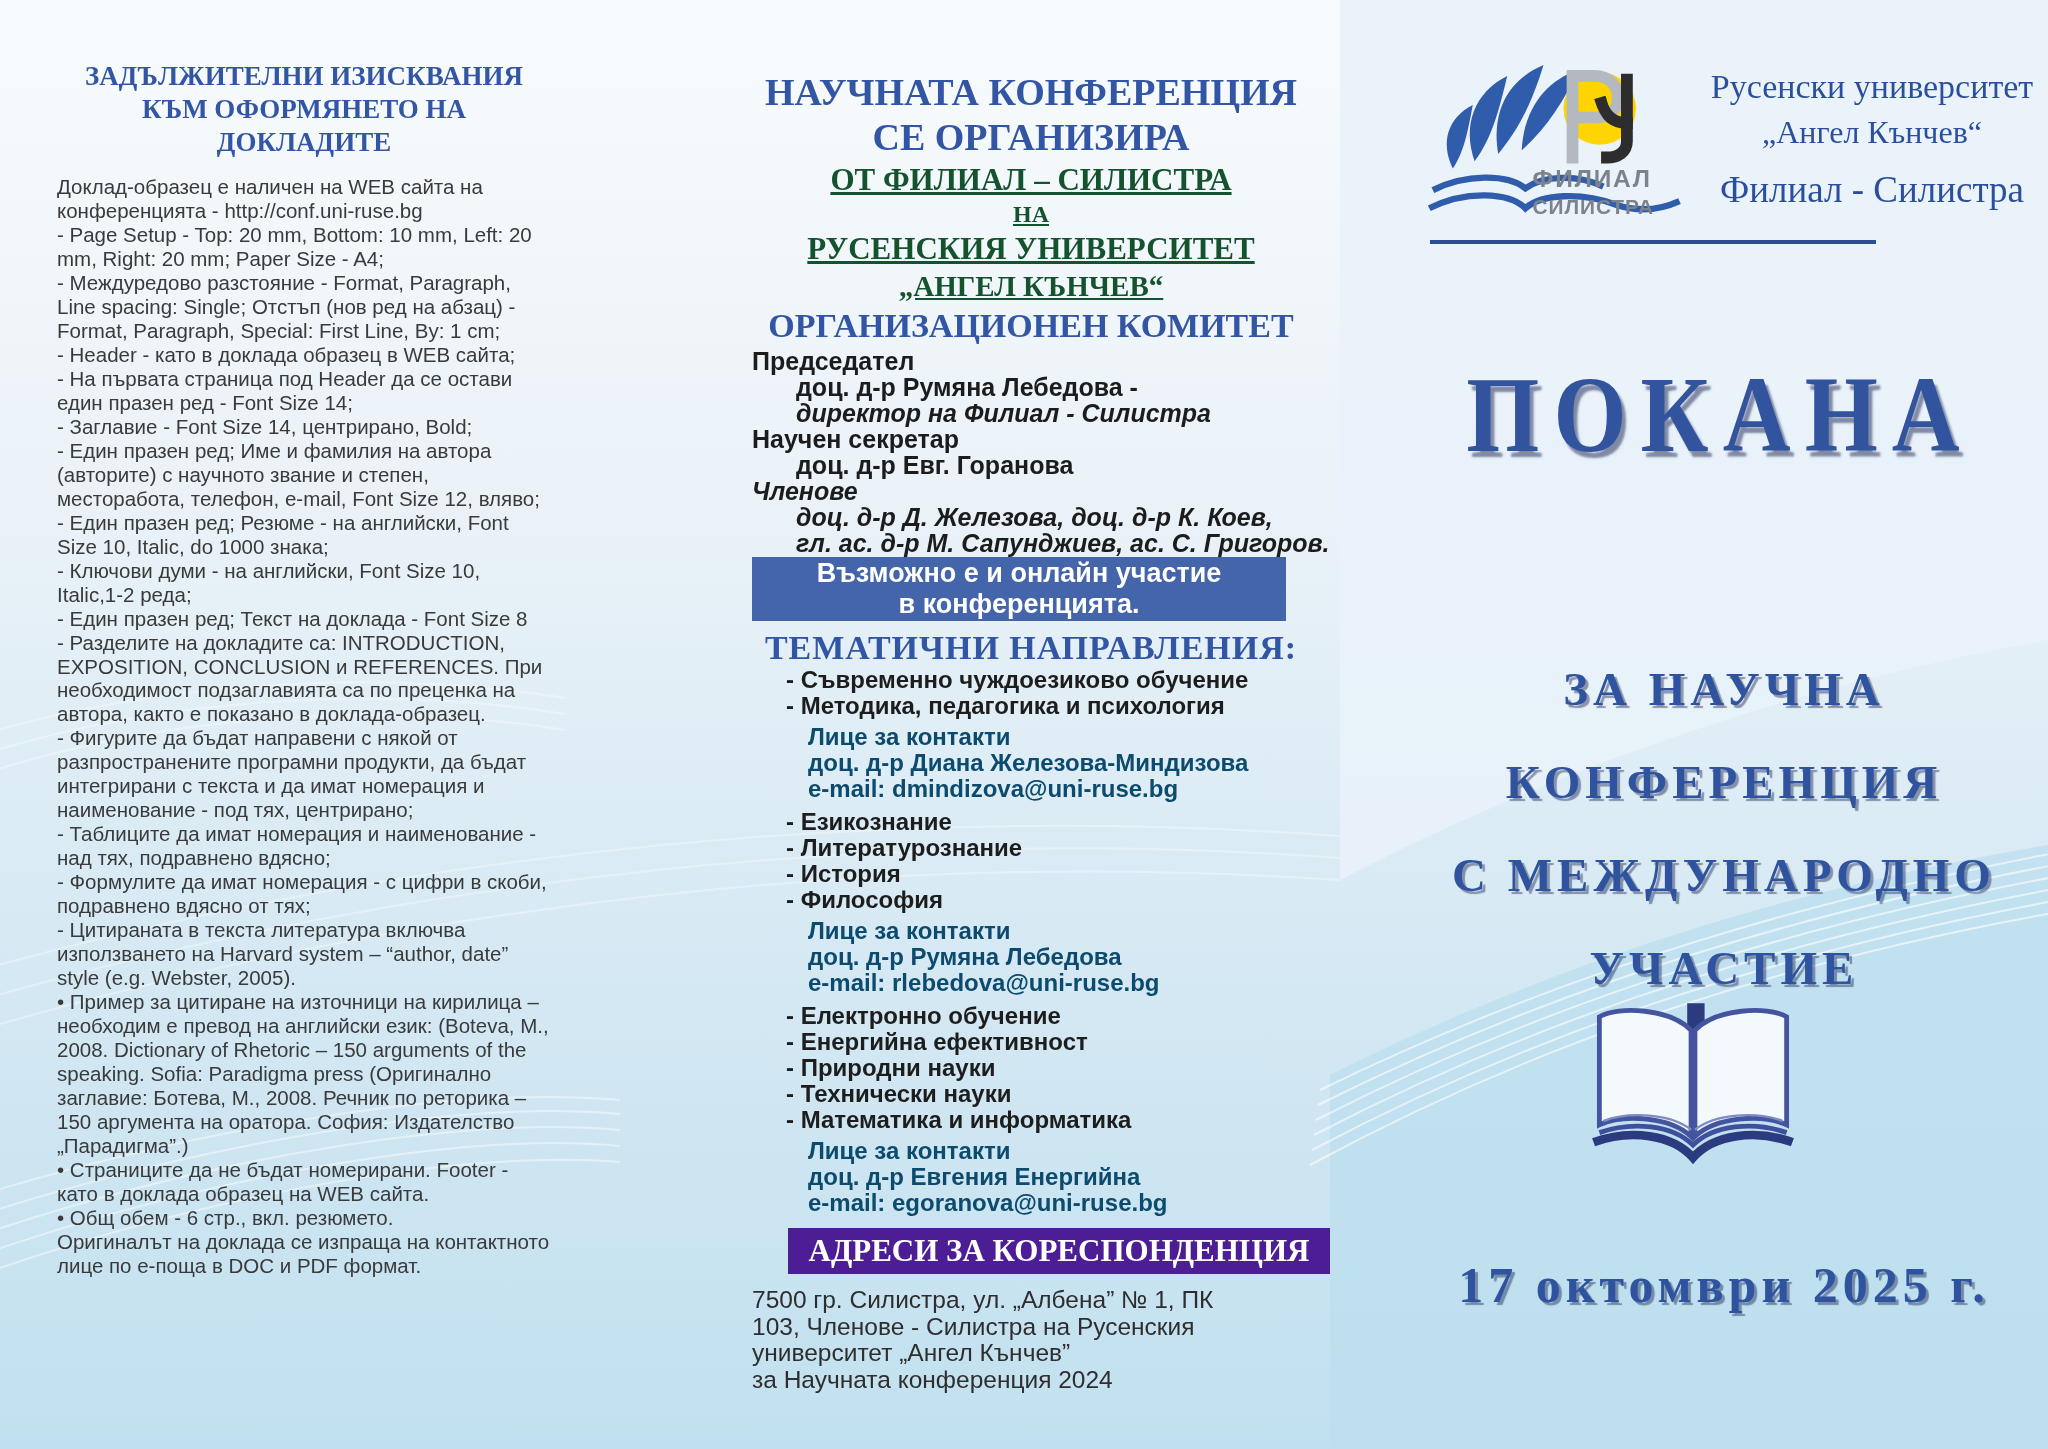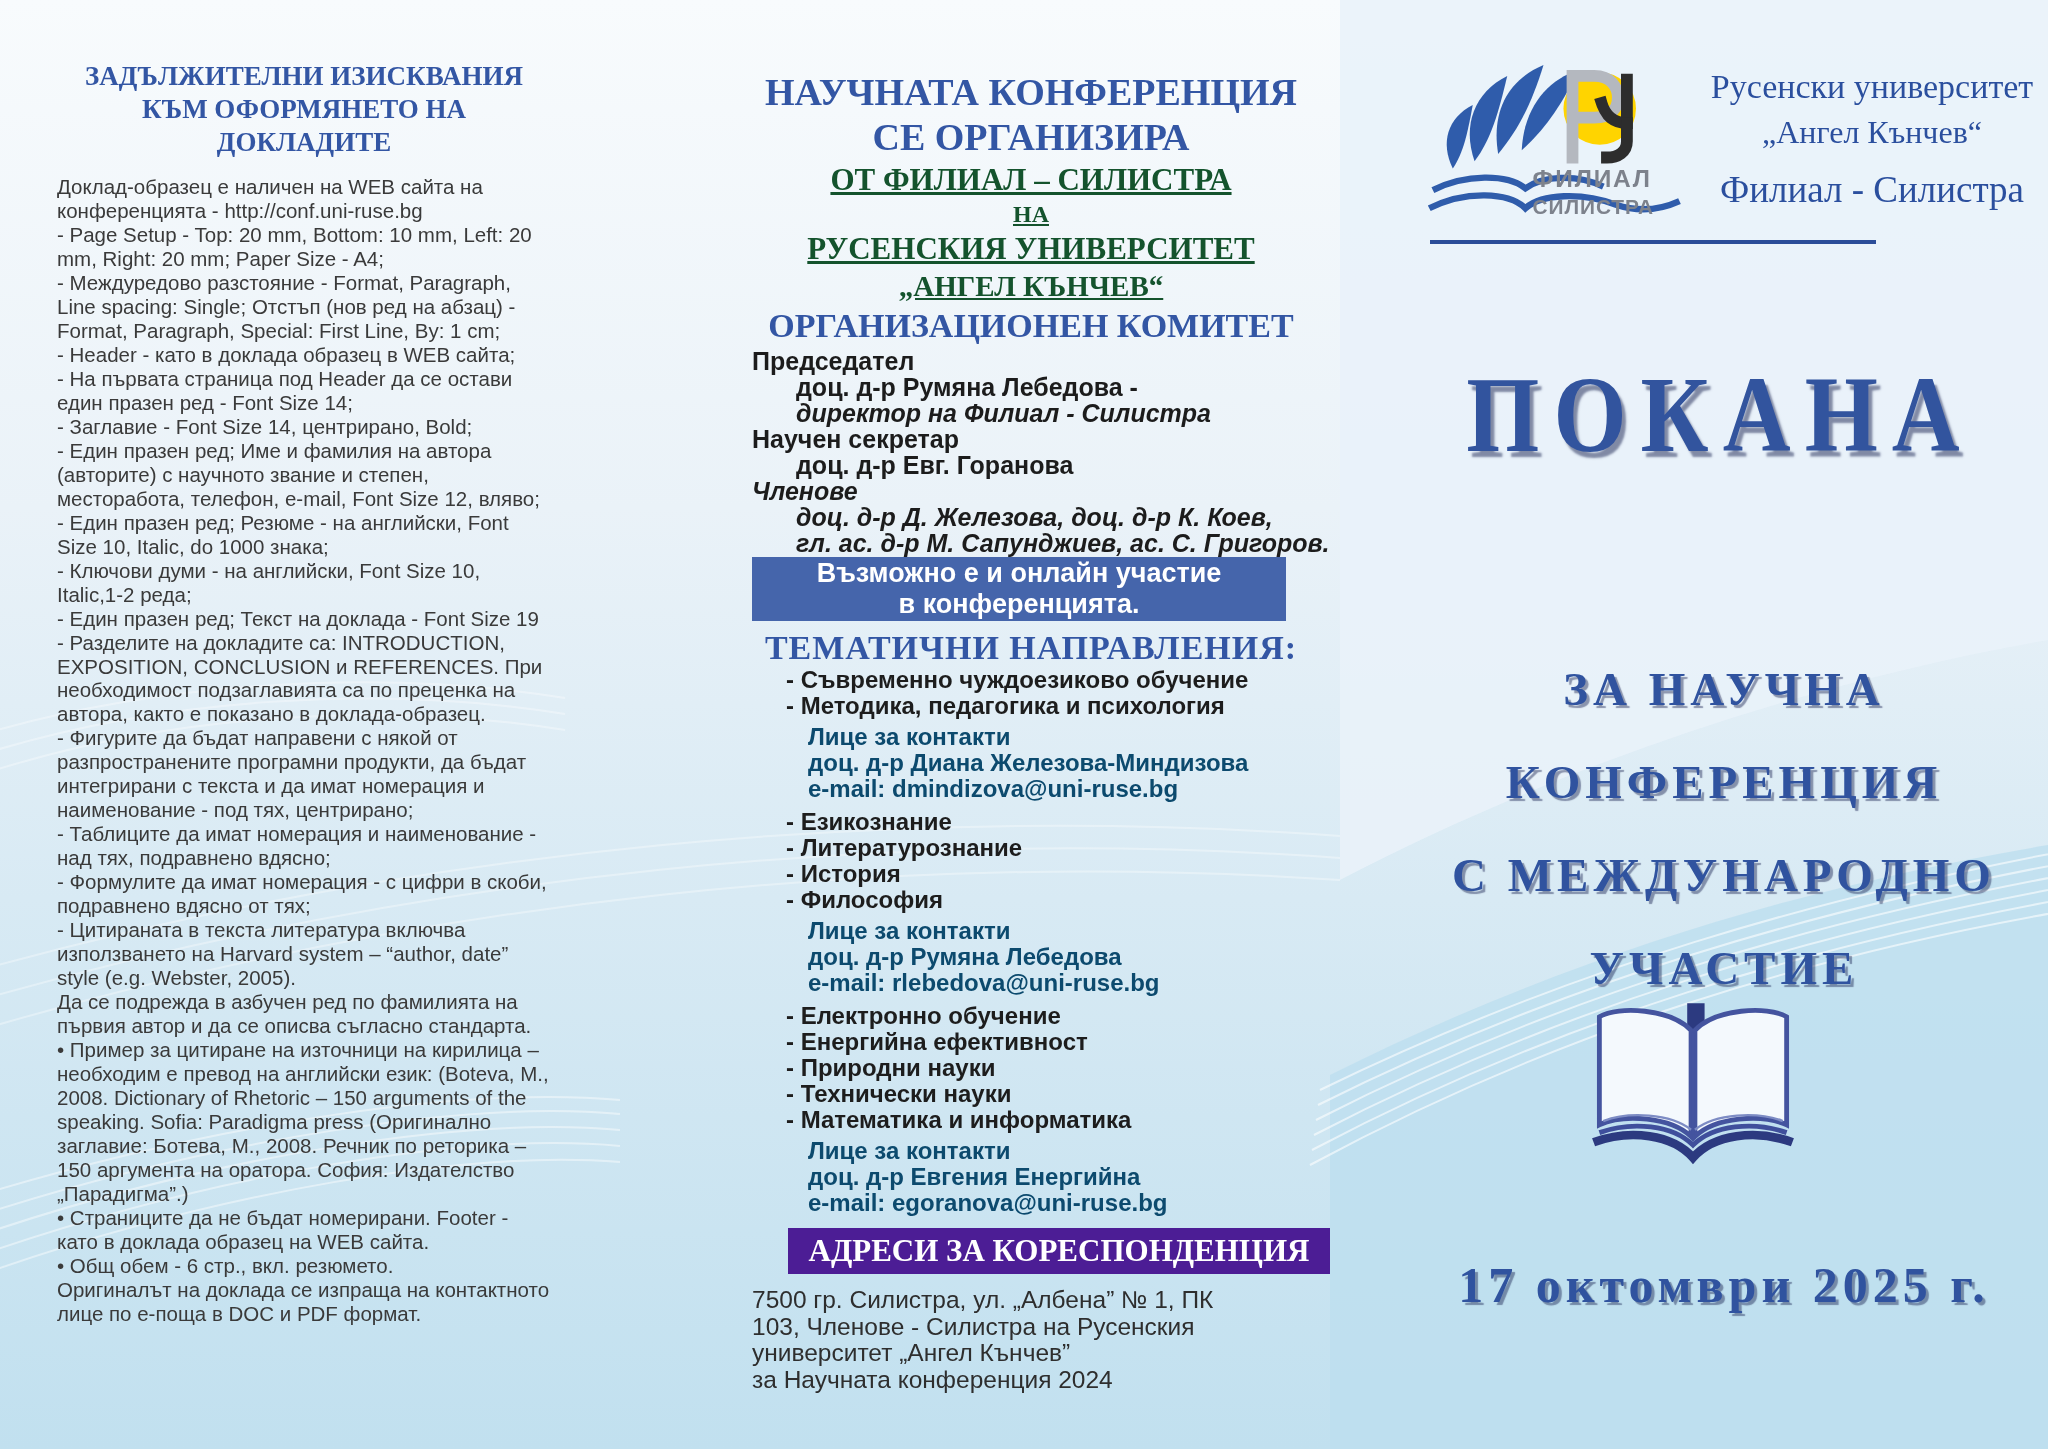--- a/index.html
+++ b/index.html
@@ -126,27 +126,26 @@
 
     <div class="lb">Доклад-образец е наличен на WEB сайта на конференцията - http://conf.uni-ruse.bg</div>
         <div class="lb">- Page Setup - Top: 20 mm, Bottom: 10 mm, Left: 20 mm, Right: 20 mm; Paper Size - A4;</div>
         <div class="lb">- Междуредово разстояние - Format, Paragraph, Line spacing: Single; Отстъп (нов ред на абзац) - Format, Paragraph, Special: First Line, By: 1 cm;</div>
         <div class="lb">- Header - като в доклада образец в WEB сайта;</div>
         <div class="lb">- На първата страница под Header да се остави един празен ред - Font Size 14;</div>
         <div class="lb">- Заглавие - Font Size 14, центрирано, Bold;</div>
         <div class="lb">- Един празен ред; Име и фамилия на автора (авторите) с научното звание и степен, месторабота, телефон, e-mail, Font Size 12, вляво;</div>
         <div class="lb">- Един празен ред; Резюме - на английски, Font Size 10, Italic, do 1000 знака;</div>
         <div class="lb">- Ключови думи - на английски, Font Size 10, Italic,1-2 реда;</div>
-        <div class="lb">- Един празен ред; Текст на доклада - Font Size 19</div>
+        <div class="lb">- Един празен ред; Текст на доклада - Font Size 8</div>
         <div class="lb">- Разделите на докладите са: INTRODUCTION, EXPOSITION, CONCLUSION и REFERENCES. При необходимост подзаглавията са по преценка на автора, както е показано в доклада-образец.</div>
         <div class="lb">- Фигурите да бъдат направени с някой от разпространените програмни продукти, да бъдат интегрирани с текста и да имат номерация и наименование - под тях, центрирано;</div>
         <div class="lb">- Таблиците да имат номерация и наименование - над тях, подравнено вдясно;</div>
         <div class="lb">- Формулите да имат номерация - с цифри в скоби, подравнено вдясно от тях;</div>
         <div class="lb">- Цитираната в текста литература включва използването на Harvard system – “author, date” style (e.g. Webster, 2005).</div>
-        <div class="lb">Да се подрежда в азбучен ред по фамилията на първия автор и да се описва съгласно стандарта.</div>
         <div class="lb">• Пример за цитиране на източници на кирилица – необходим е превод на английски език: (Boteva, M., 2008. Dictionary of Rhetoric – 150 arguments of the speaking. Sofia: Paradigma press (Оригинално заглавие: Ботева, М., 2008. Речник по реторика – 150 аргумента на оратора. София: Издателство „Парадигма”.)</div>
         <div class="lb">• Страниците да не бъдат номерирани. Footer - като в доклада образец на WEB сайта.</div>
         <div class="lb">• Общ обем - 6 стр., вкл. резюмето.</div>
         <div class="lb">Оригиналът на доклада се изпраща на контактното лице по е-поща в DOC и PDF формат.</div>
       </div>
   </div>
 
   <div class="mid-head">
 
   <div class="h-blue h-xl">НАУЧНАТА КОНФЕРЕНЦИЯ</div>

